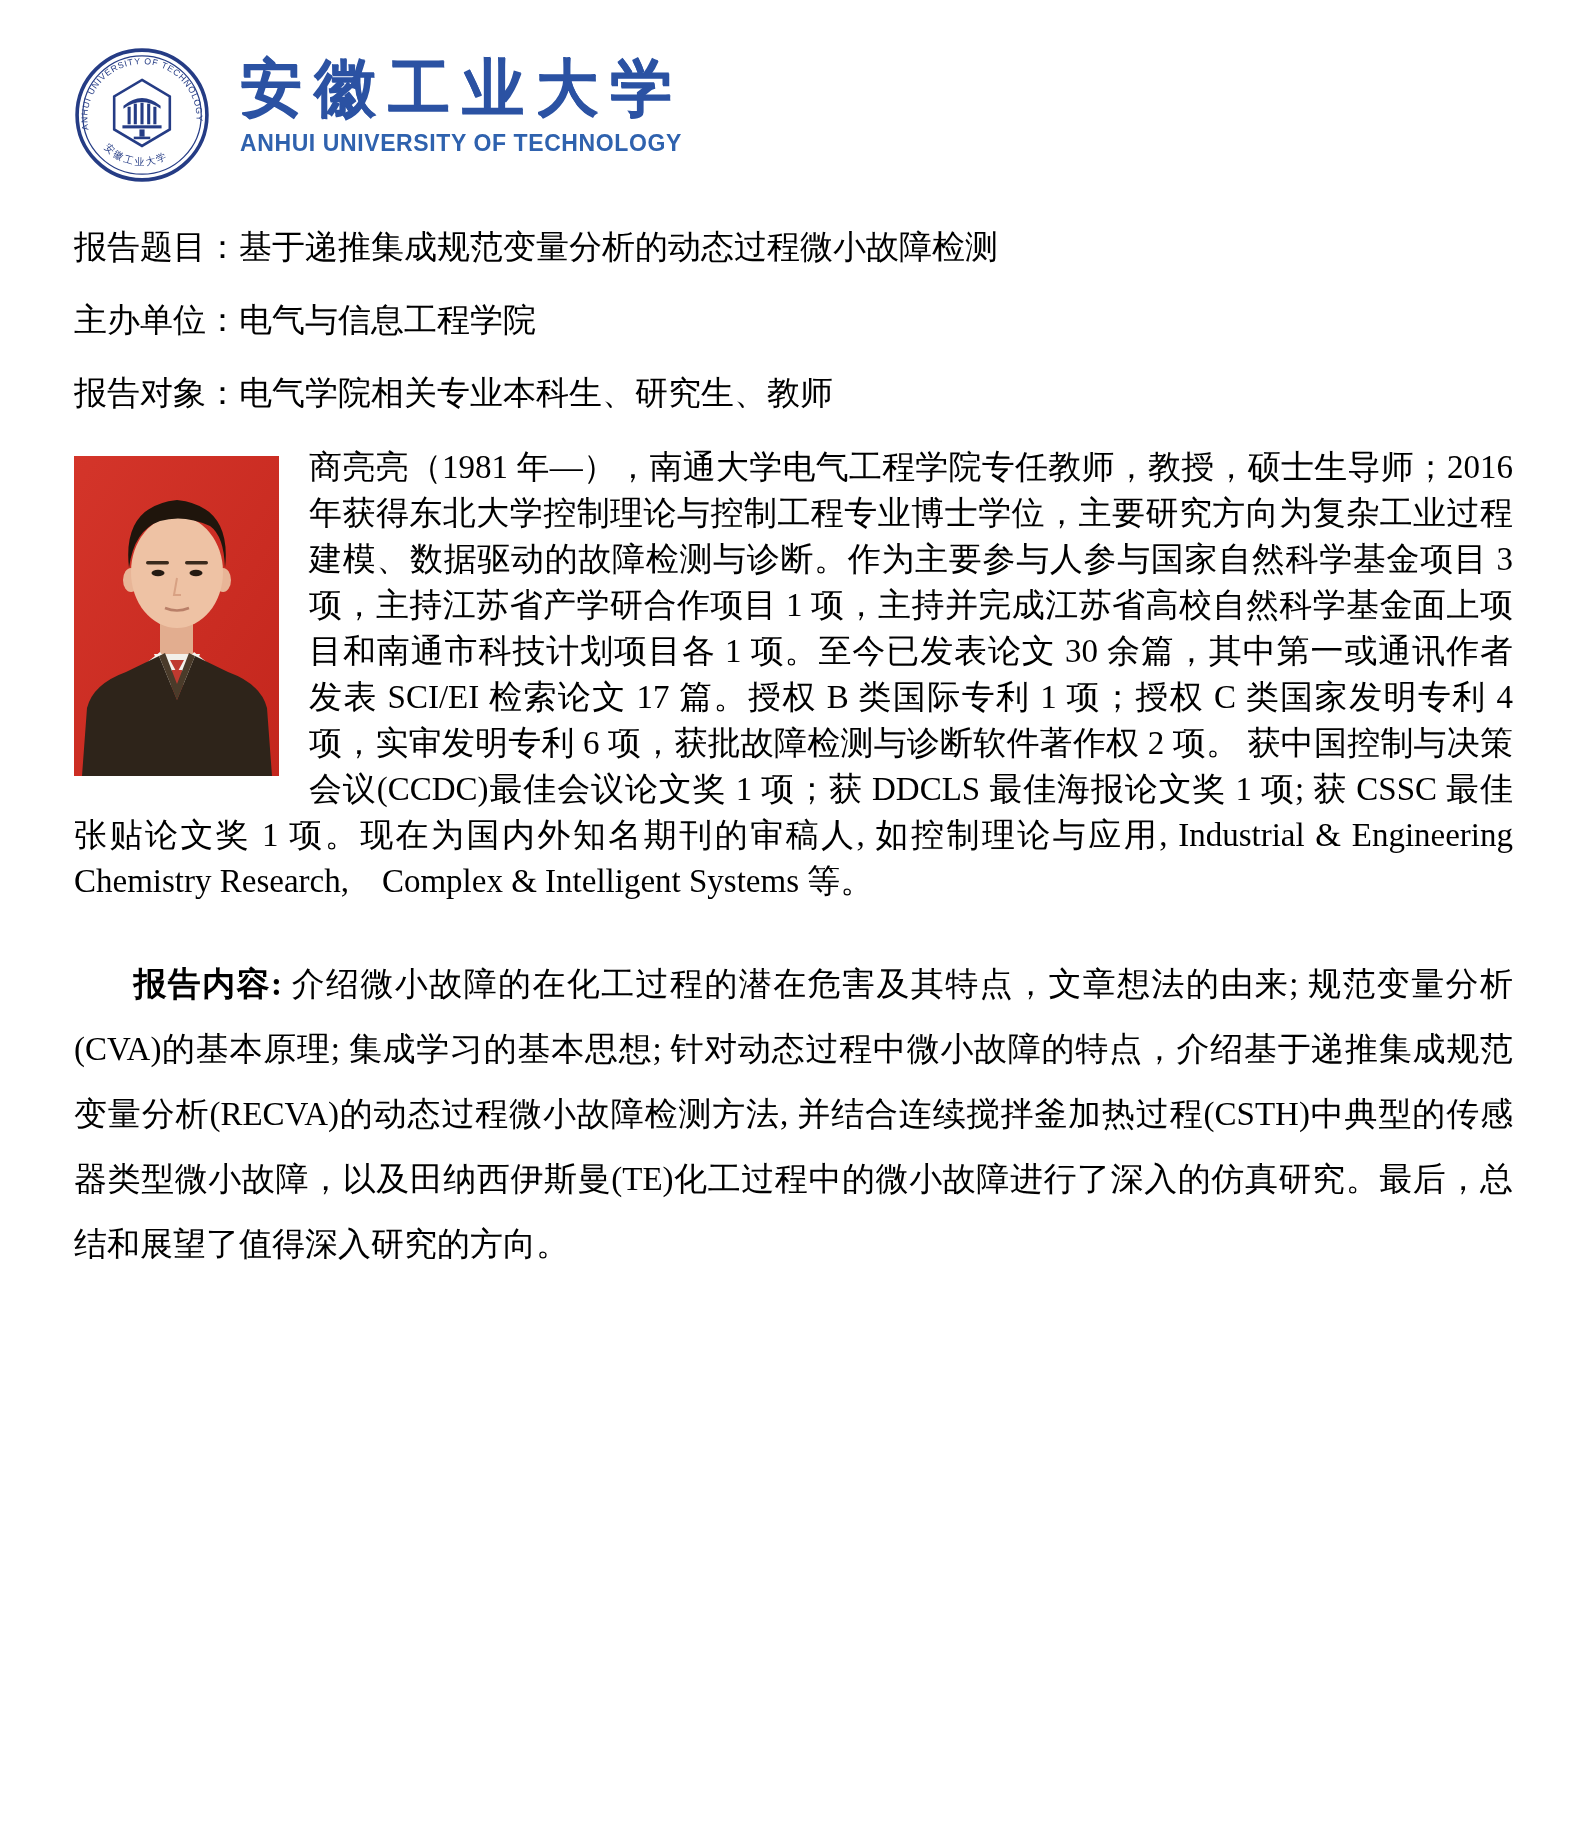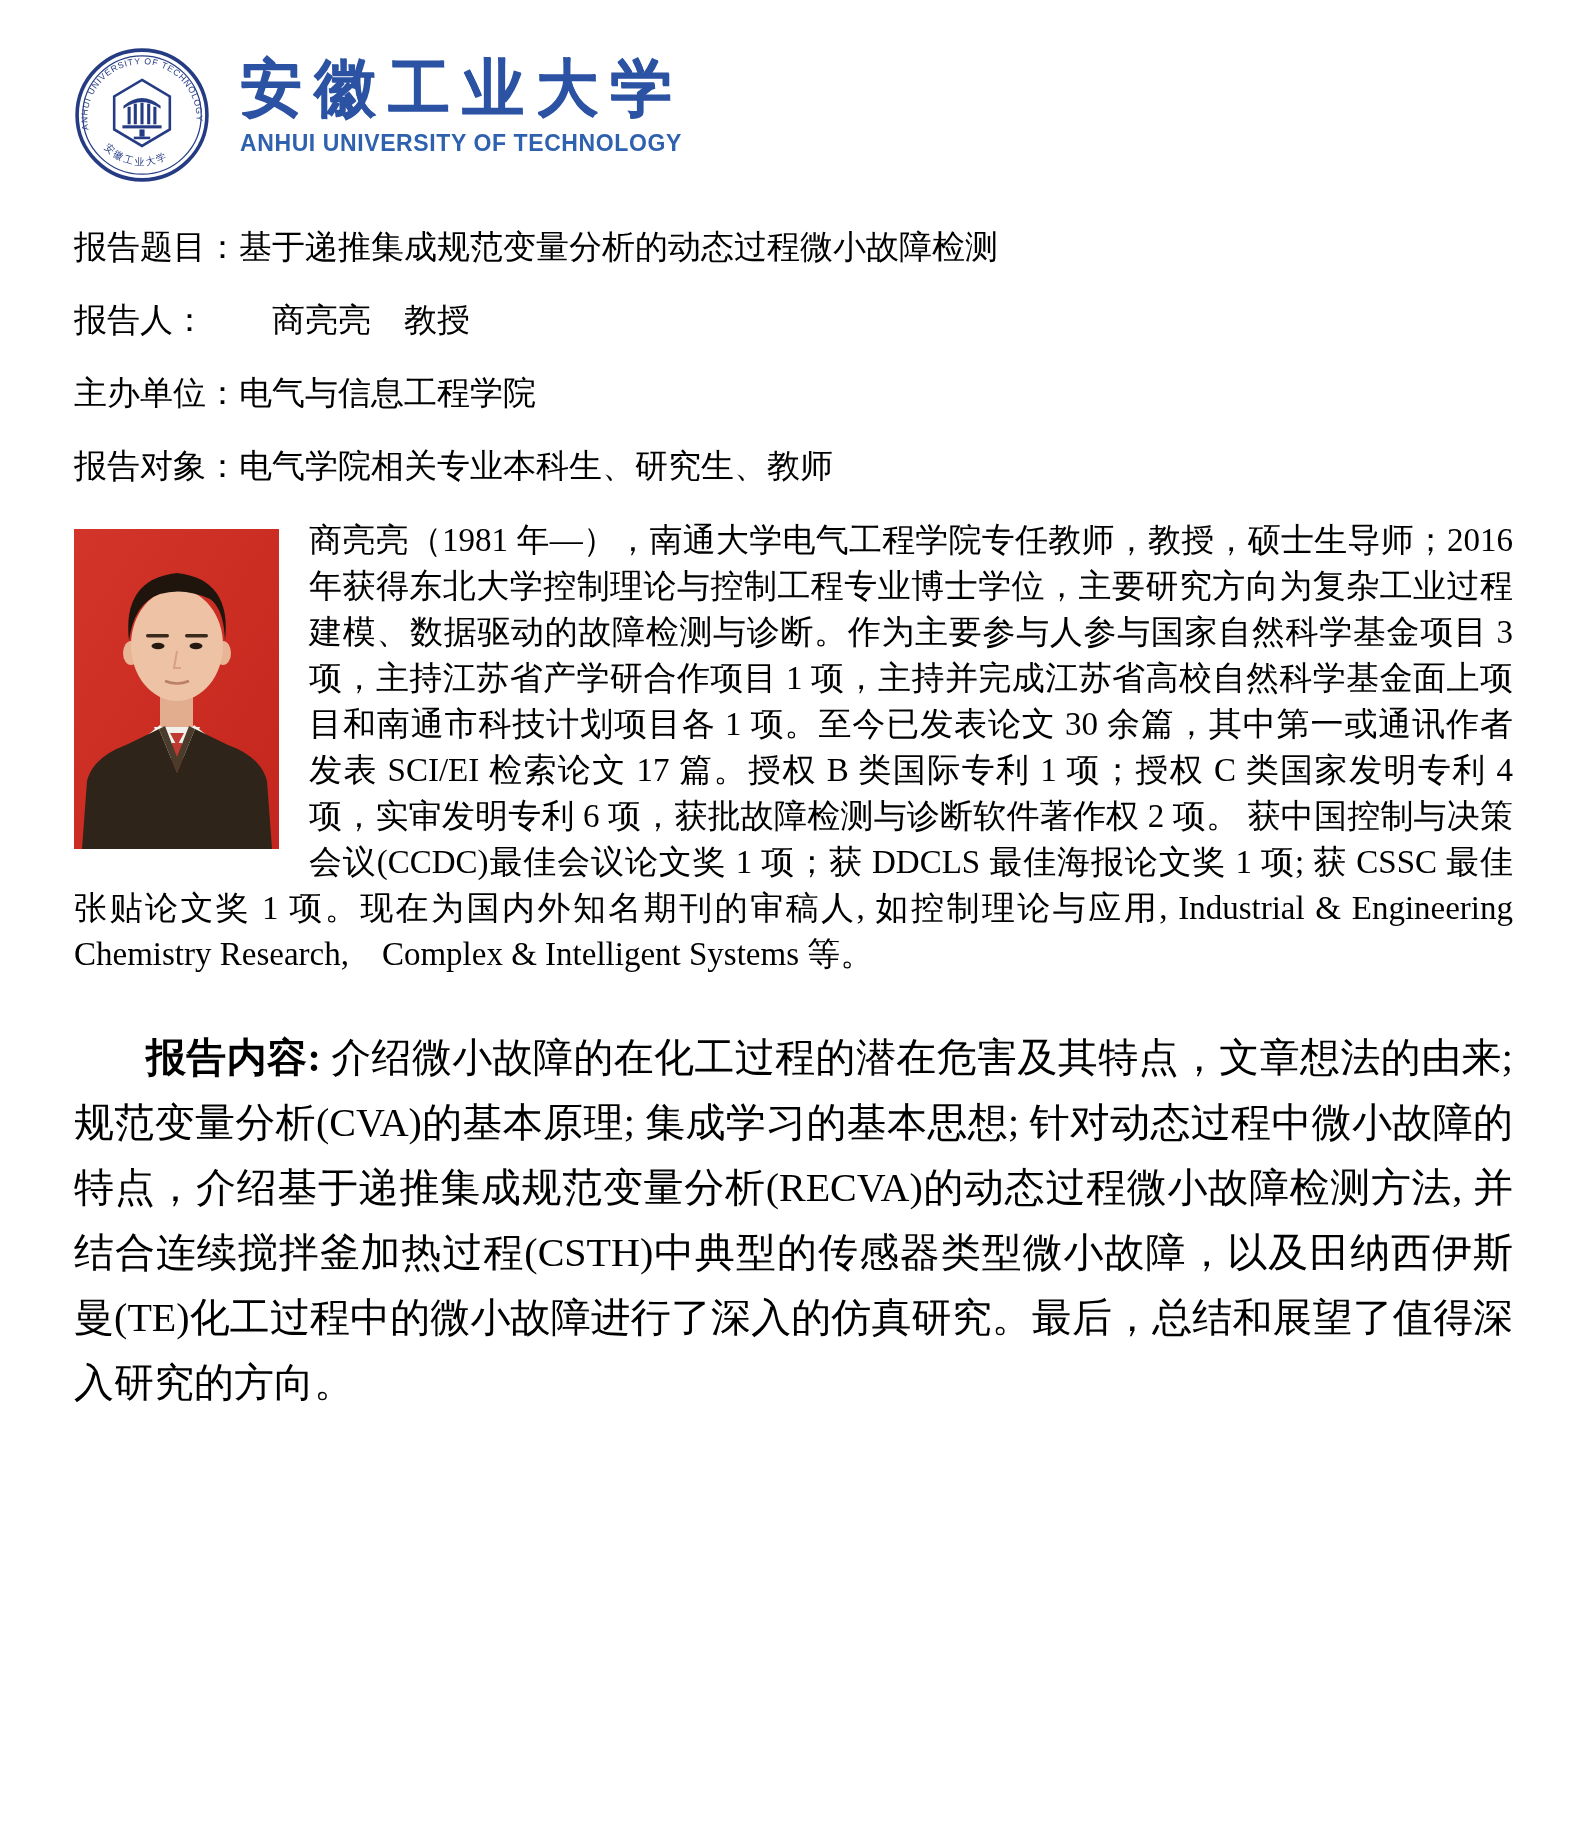--- a/index.html
+++ b/index.html
@@ -38,21 +38,21 @@
   .photo{
     float:left;width:205px;height:320px;
     margin:12px 30px 6px 0;
     background:#cd2a20;
   }
   .photo svg{display:block;width:100%;height:100%;}
   .bio-text{margin:0;}
   
   .content-para{
     margin:48px 0 0 0;
-    font-size:40px;line-height:65px;text-align:justify;
+    font-size:33px;line-height:65px;text-align:justify;
     text-indent:1.8em;
   }
   .content-label{font-weight:bold;}
 </style>
 </head>
 <body>
 
 <div class="page">
 
   <div class="uni-header">
@@ -85,21 +85,20 @@
       </svg>
     </div>
     <div class="brand">
       <div class="brand-cn">安徽工业大学</div>
       <div class="brand-en">ANHUI UNIVERSITY OF TECHNOLOGY</div>
     </div>
   </div>
 
   <div class="info-block">
     <div class="info-line">报告题目：基于递推集成规范变量分析的动态过程微小故障检测</div>
-    <div class="info-line">报告人：　　商亮亮　教授</div>
     <div class="info-line">主办单位：电气与信息工程学院</div>
     <div class="info-line">报告对象：电气学院相关专业本科生、研究生、教师</div>
   </div>
 
   <div class="bio">
     <div class="photo">
       <svg viewBox="0 0 205 320">
         <rect width="205" height="320" fill="#cd2a20"></rect>
         <rect width="205" height="320" fill="url(#gradR)" opacity="0.25"></rect>
         <defs>

